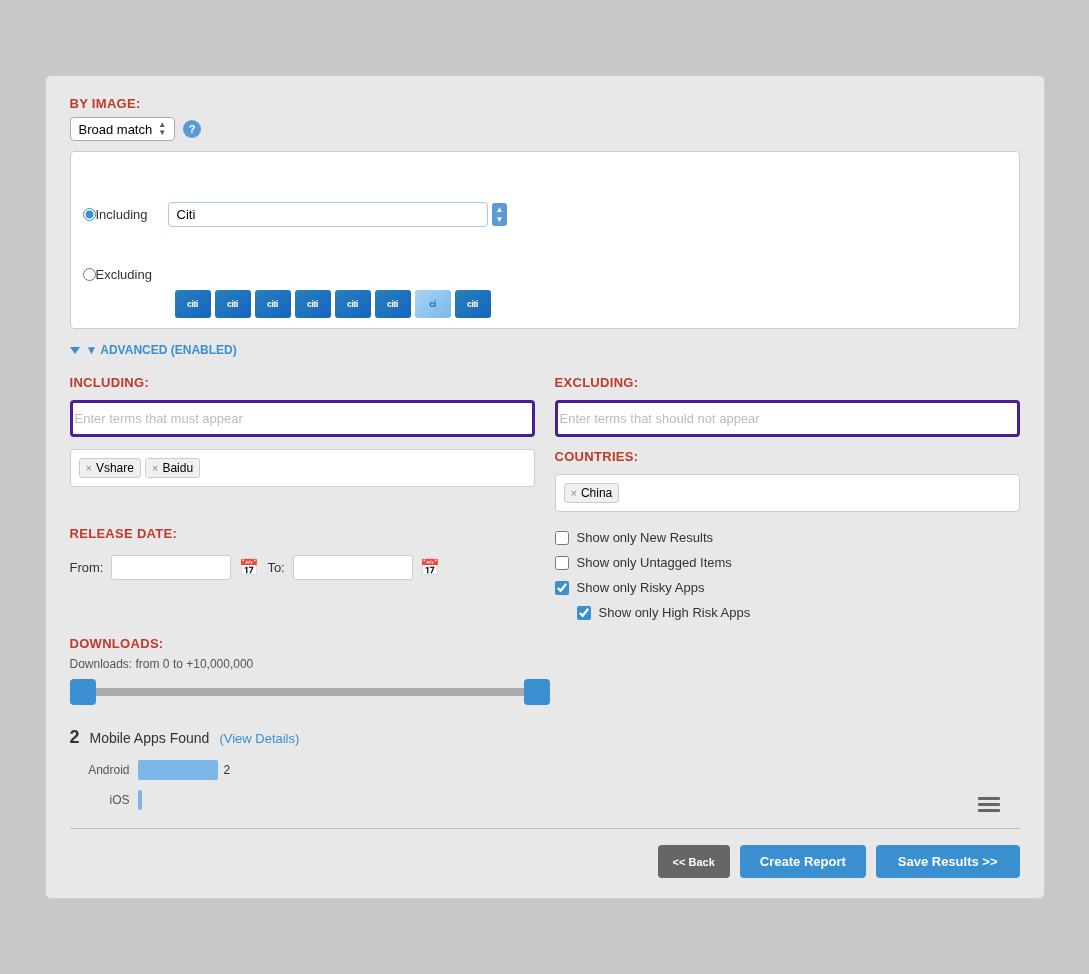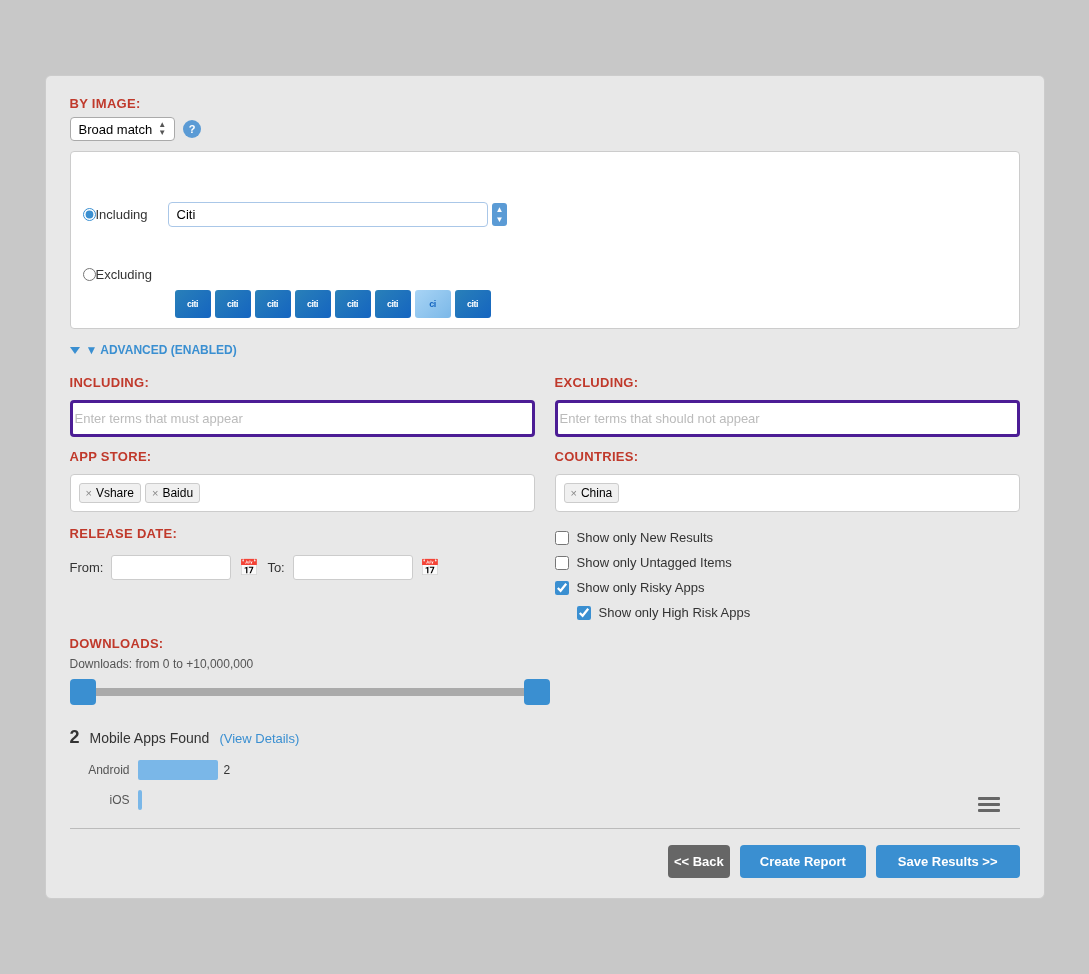--- a/index.html
+++ b/index.html
@@ -336,22 +336,22 @@
       display: flex;
       justify-content: flex-end;
       gap: 10px;
       margin-top: 8px;
     }
     .btn-back {
       background: #666;
       color: white;
       border: none;
       border-radius: 4px;
-      padding: 9px 6px;
-      font-size: 13px;
+      padding: 9px 15px;
+      font-size: 11px;
       font-weight: bold;
       cursor: pointer;
     }
     .btn-create {
       background: #3a8fd1;
       color: white;
       border: none;
       border-radius: 4px;
       padding: 9px 20px;
       font-size: 13px;
@@ -428,21 +428,20 @@
       <input class="field-input" type="text" placeholder="Enter terms that must appear" style="">
     </div>
     <div class="field-group">
       <div class="section-label">EXCLUDING:</div>
       <input class="field-input" type="text" placeholder="Enter terms that should not appear" style="">
     </div>
   </div>
 
   <div class="two-col" style="margin-top:12px;">
     <div class="field-group">
-      <div class="section-label">APP STORE:</div>
       <div class="tag-input-box">
         <div class="tag">
           <span class="tag-x">×</span>
           <span>Vshare</span>
         </div>
         <div class="tag">
           <span class="tag-x">×</span>
           <span>Baidu</span>
         </div>
       </div>

